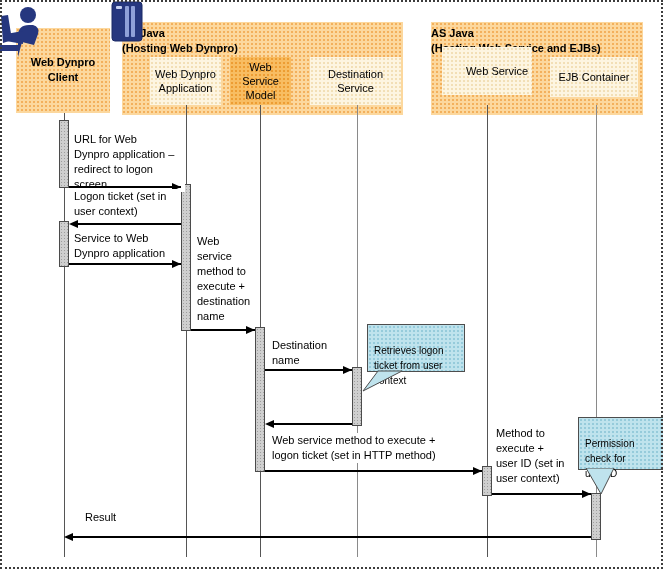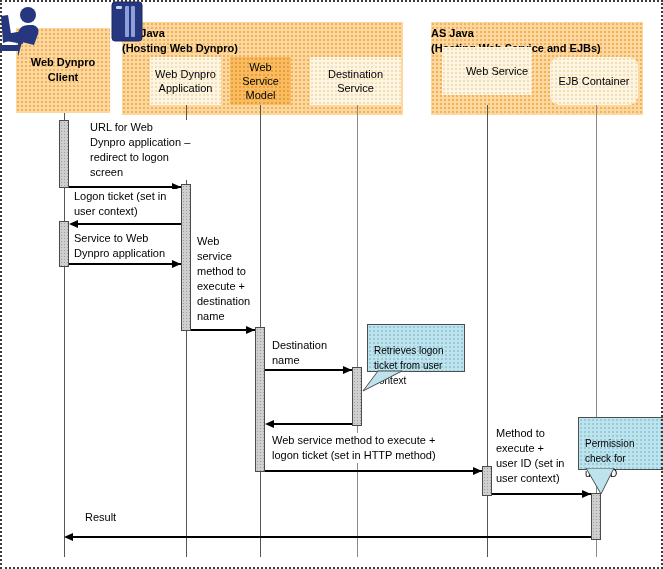--- a/index.html
+++ b/index.html
@@ -92,40 +92,40 @@
 Service</span>
   </div>
 
   <div class="abs zone" style="left:431px;top:22px;width:212px;height:93px;">
     <div class="zone-title">AS Java
 (Hosting Web Service and EJBs)</div>
   </div>
   <div class="abs component" style="left:442px;top:47px;width:90px;height:48px;padding-left:20px;">
     <span>Web Service</span>
   </div>
-  <div class="abs component" style="left:550px;top:57px;width:88px;height:48px;border-radius:9px;">
+  <div class="abs component" style="left:550px;top:57px;width:88px;height:40px;">
     <span>EJB Container</span>
   </div>
 
   <div class="lifeline" style="left:64px;top:113px;height:444px;"></div>
   <div class="lifeline" style="left:186px;top:105px;height:452px;"></div>
   <div class="lifeline" style="left:260px;top:105px;height:452px;"></div>
   <div class="lifeline lt" style="left:357px;top:105px;height:452px;"></div>
   <div class="lifeline" style="left:487px;top:105px;height:452px;"></div>
   <div class="lifeline lt" style="left:596px;top:105px;height:452px;"></div>
 
   <div class="bar" style="left:59px;top:120px;height:68px;"></div>
   <div class="bar" style="left:59px;top:221px;height:46px;"></div>
   <div class="bar" style="left:181px;top:184px;height:147px;"></div>
   <div class="bar" style="left:255px;top:327px;height:145px;"></div>
   <div class="bar" style="left:352px;top:367px;height:59px;"></div>
   <div class="bar" style="left:482px;top:466px;height:30px;"></div>
   <div class="bar" style="left:591px;top:493px;height:47px;"></div>
 
-  <div class="lbl" style="left:73px;top:120px;width:112px;margin-left:16px;">URL for Web
+  <div class="lbl" style="left:73px;top:132px;width:112px;">URL for Web
 Dynpro application –
 redirect to logon
 screen</div>
   <div class="msg-line" style="left:69px;top:186px;width:112px;"></div>
   <span class="head r" style="left:172px;top:183px;"></span>
 
   <div class="lbl" style="left:73px;top:189px;width:108px;">Logon ticket (set in
 user context)</div>
   <div class="msg-line" style="left:76px;top:223px;width:105px;"></div>
   <span class="head l" style="left:69px;top:220px;"></span>

